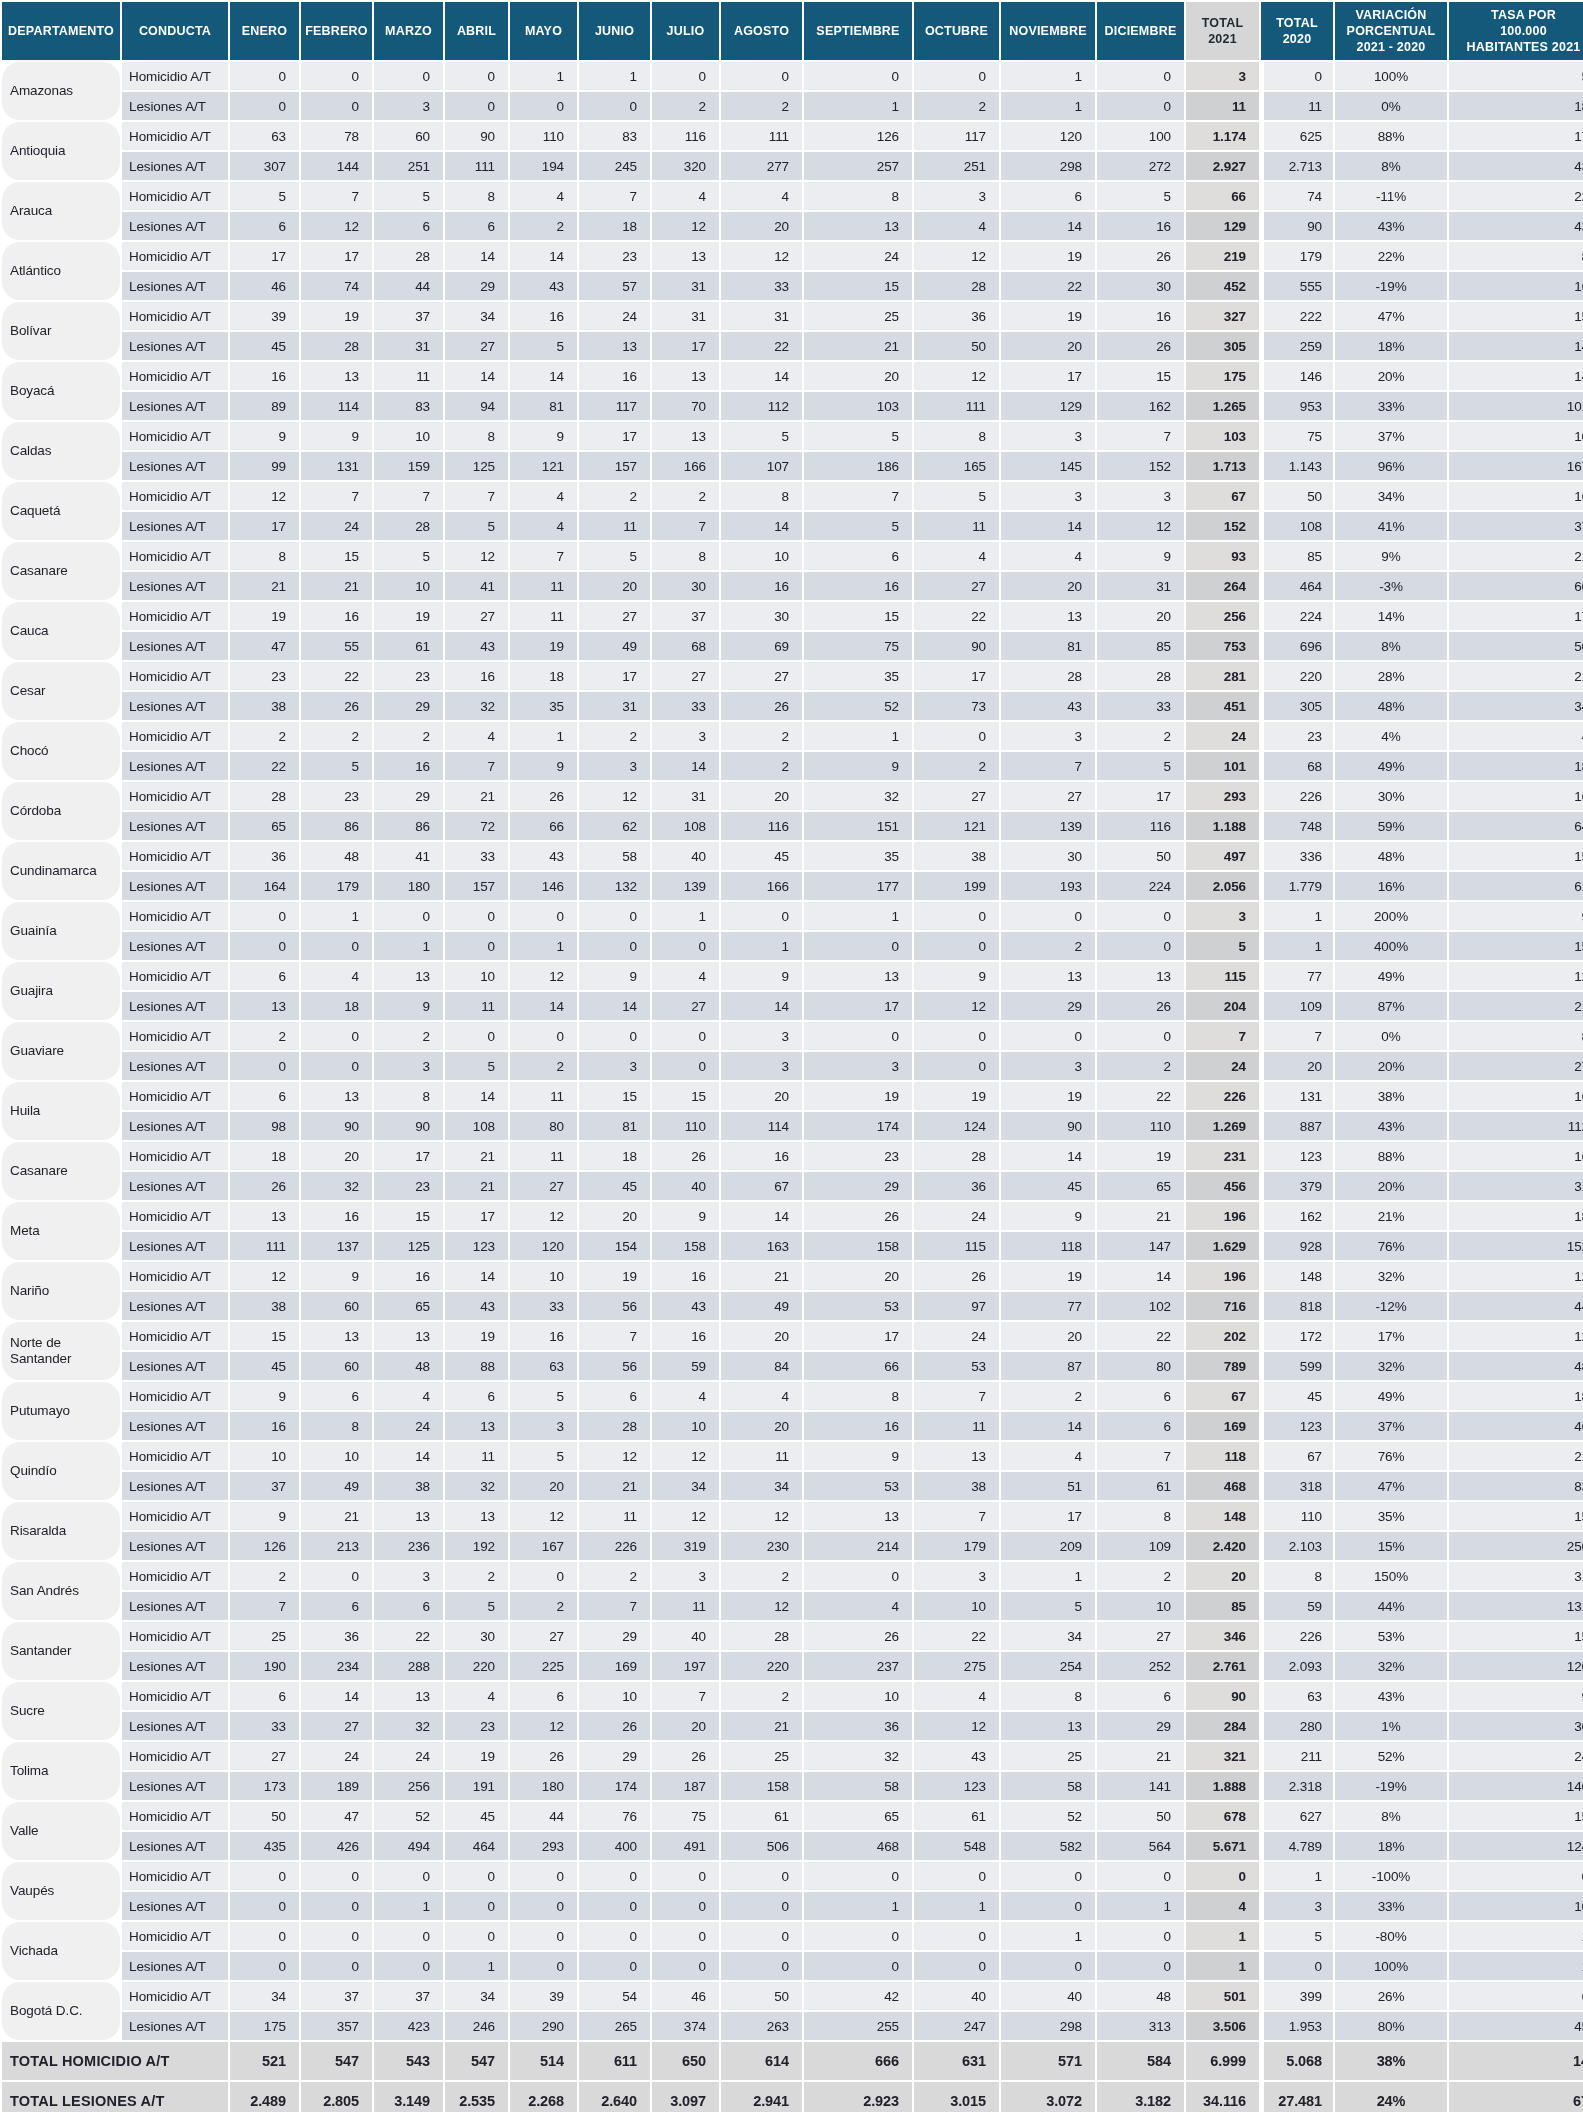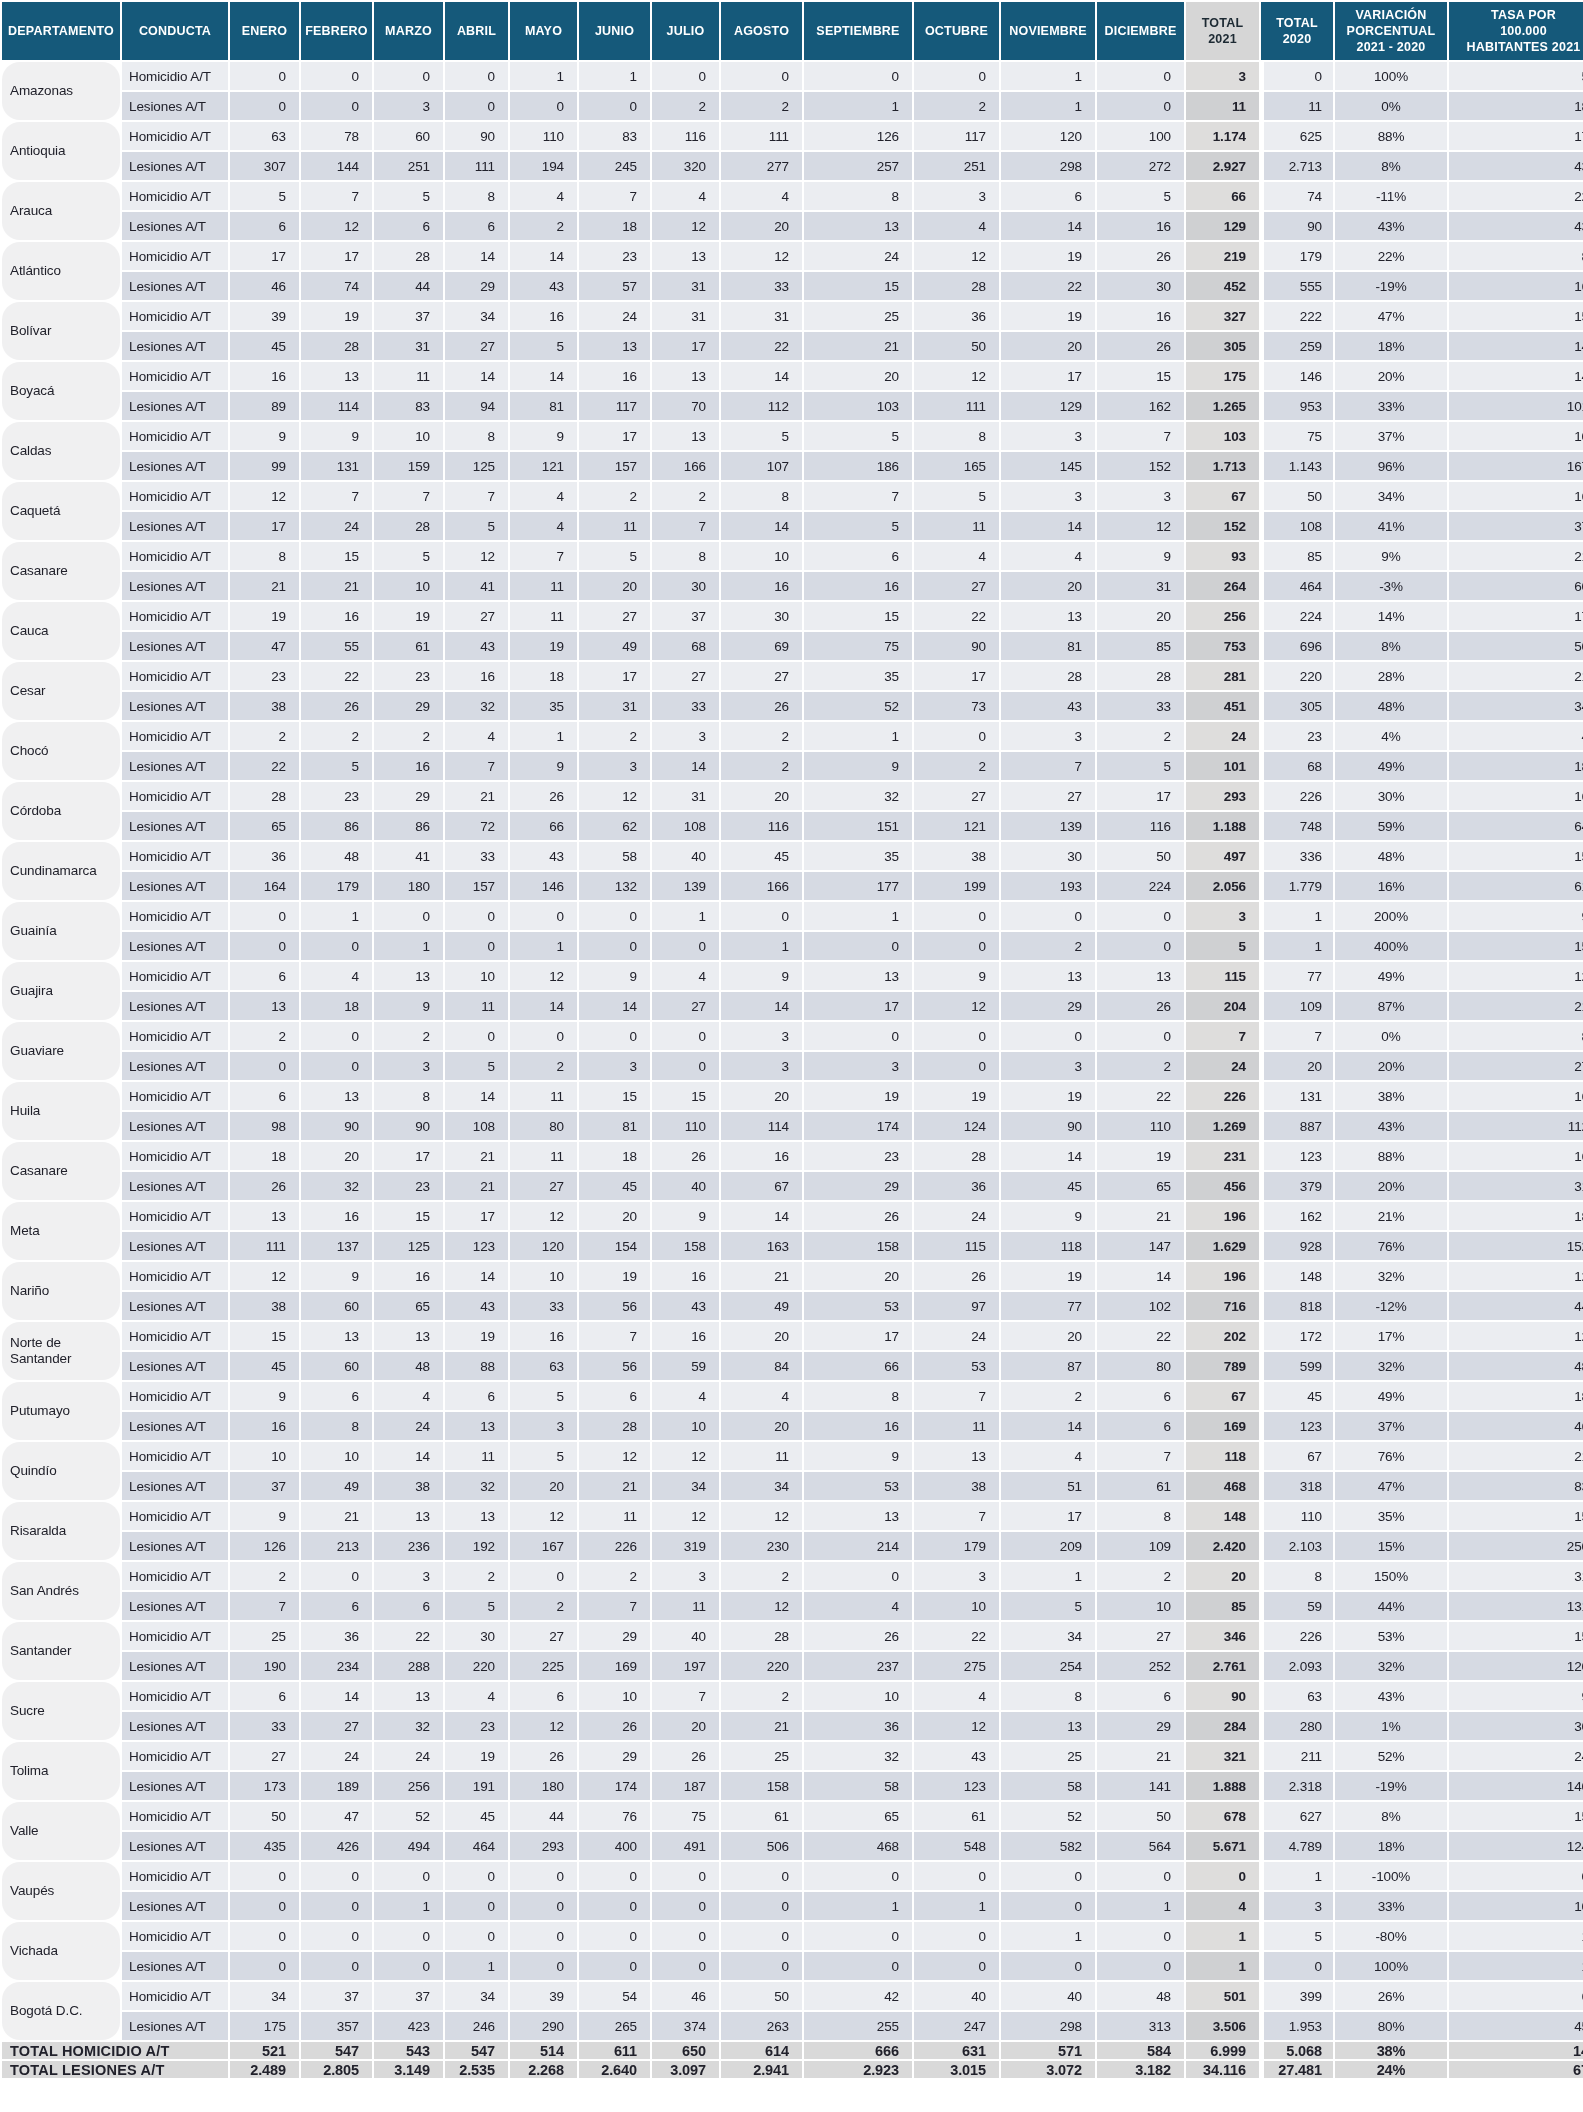--- a/index.html
+++ b/index.html
@@ -35,21 +35,21 @@
     padding:0 4px 0 8px;line-height:1.15;border-radius:18px;
   }
   td.cond{text-align:left;padding:0 2px 0 7px;}
   td.t21{font-weight:bold;}
   tr.hom td.t21{background:var(--t21-hom-bg);}
   tr.les td.t21{background:var(--t21-les-bg);}
   td.t20{border-left:3px solid #fff;padding-right:11px;}
   td.pct{text-align:center;padding:0 6px;}
   td.tasa{padding-right:9px;}
   tr.total td{
-    background:var(--totals-bg);font-weight:bold;font-size:14.5px;height:17px;
+    background:var(--totals-bg);font-weight:bold;font-size:14.5px;height:38px;
   }
   tr.total td.lbl{text-align:left;padding-left:8px;letter-spacing:.2px;}
 </style>
 </head>
 <body>
 
 <table>
   <colgroup>
     <col style="width:118px">
       <col style="width:106px">

